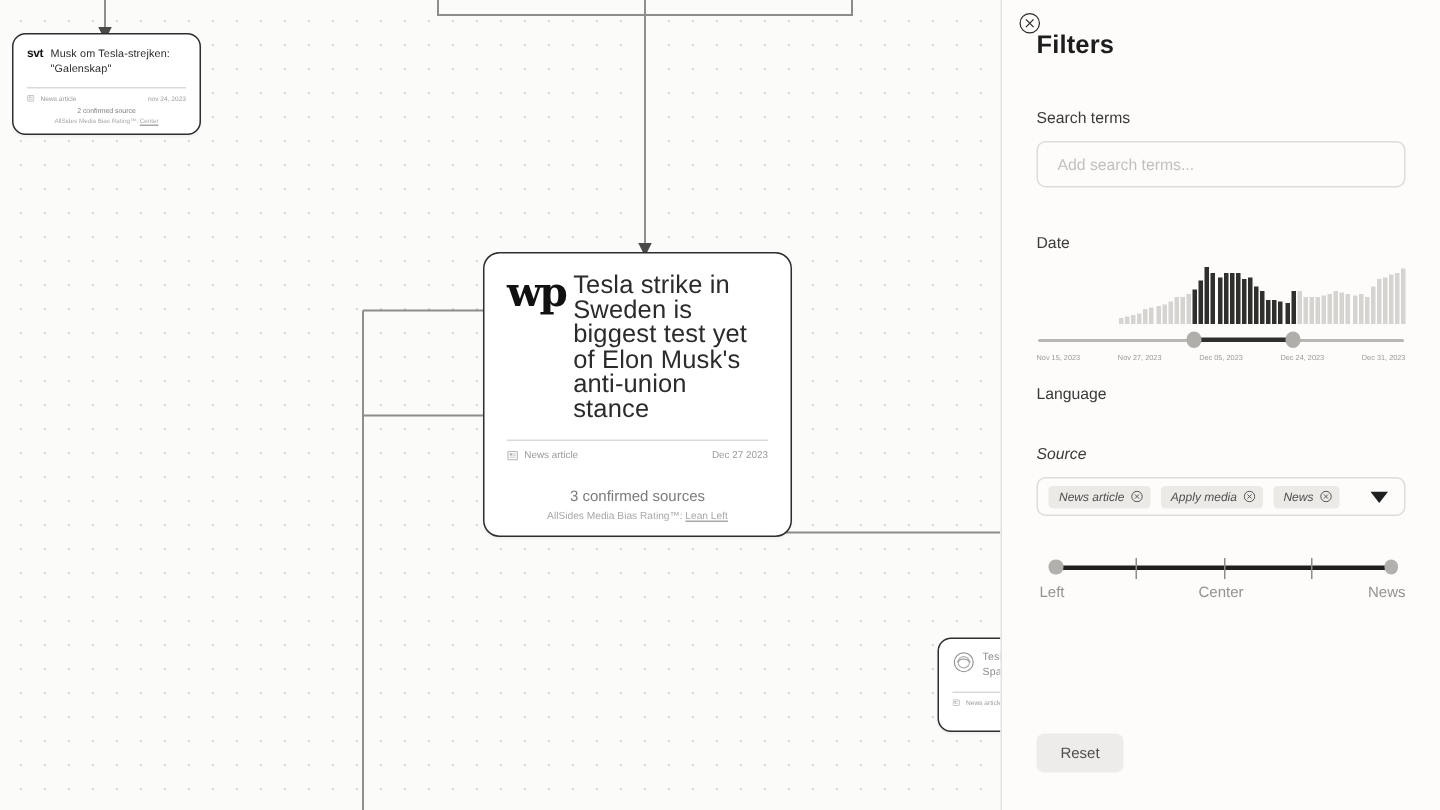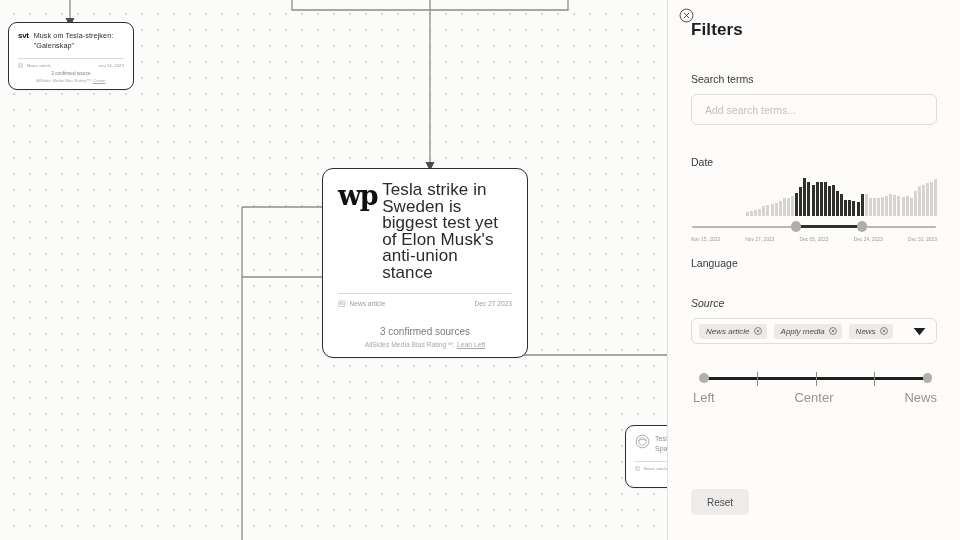--- a/index.html
+++ b/index.html
@@ -153,21 +153,21 @@
   }
   .chip .chip-x { display:block; cursor: pointer; }
   .caret { margin-left: auto; margin-right: 4px; flex: 0 0 auto; }
 
   
   #pol { position: relative; margin: 13px 5px 0 8px; height: 14px; }
   #pol .pline { position: absolute; left: 4px; right: 4px; top: 5px; height: 2.6px; background: #1f1f1f; }
   #pol .tick { position: absolute; top: 0px; width: 1.2px; height: 14px; background: #8e8c89; }
   #pol .phandle { position: absolute; top: 1px; width: 9.5px; height: 9.5px; border-radius: 50%; background: #b2b0ac; cursor: pointer; }
   #pol-labels { position: relative; height: 10px; margin: 4px 0 0; }
-  #pol-labels span { position: absolute; font-size: 13px; color: #95938f; }
+  #pol-labels span { position: absolute; font-size: 10px; color: #95938f; }
   #pol-labels .l-left { left: 2px; }
   #pol-labels .l-center { left: 50%; transform: translateX(-50%); }
   #pol-labels .l-right { right: 0px; }
 
   
   #actions { position: absolute; left: 23px; right: 23px; bottom: 25px; display: flex; }
   #reset-btn {
     width: 58px; height: 26px;
     border: none; border-radius: 5px;
     background: #eeecea; color: #4f4f4f;

